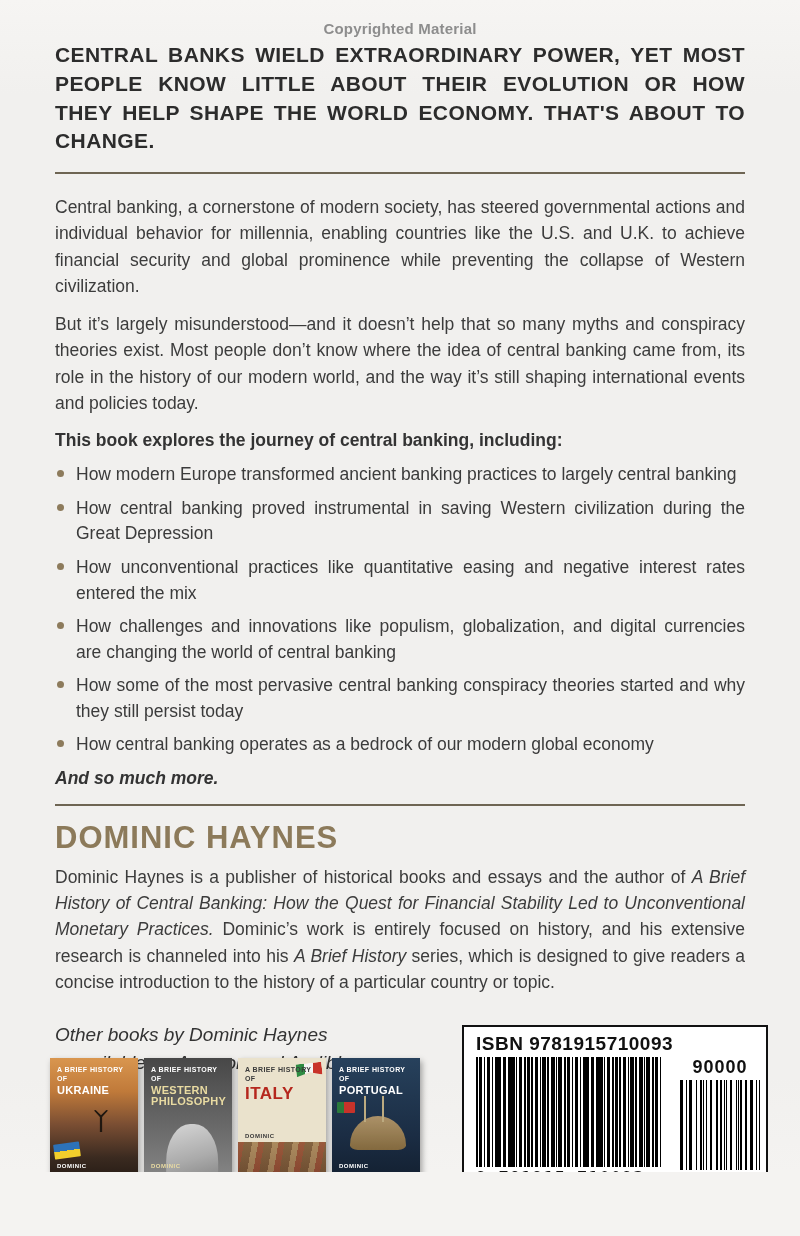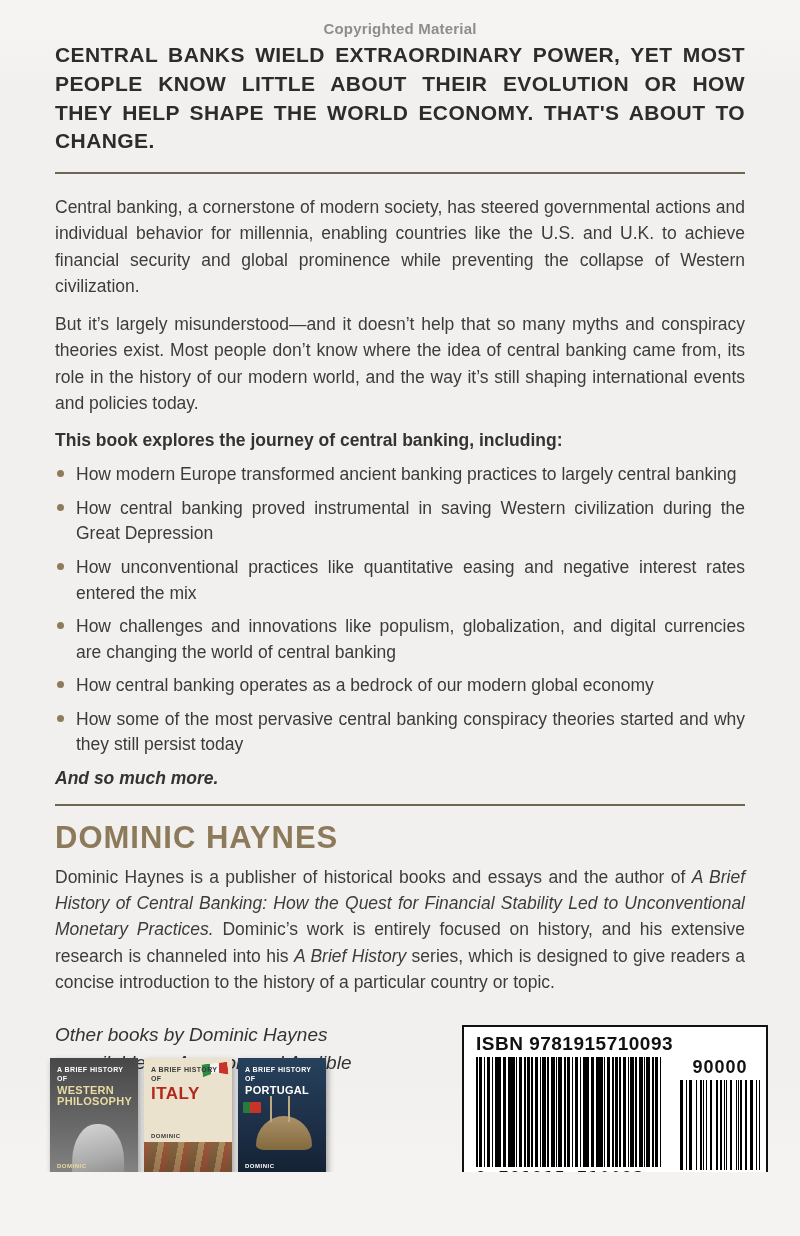--- a/index.html
+++ b/index.html
@@ -221,40 +221,49 @@
 
     <p class="body-text para1">Central banking, a cornerstone of modern society, has steered governmental actions and individual behavior for millennia, enabling countries like the U.S. and U.K. to achieve financial security and global prominence while preventing the collapse of Western civilization.</p>
     <p class="body-text para2">But it’s largely misunderstood—and it doesn’t help that so many myths and conspiracy theories exist. Most people don’t know where the idea of central banking came from, its role in the history of our modern world, and the way it’s still shaping international events and policies today.</p>
     <p class="body-text list-intro">This book explores the journey of central banking, including:</p>
 
     <ul class="points">
       <li><span class="bullet-dot"></span><span>How modern Europe transformed ancient banking practices to largely central banking</span></li>
       <li><span class="bullet-dot"></span><span>How central banking proved instrumental in saving Western civilization during the Great Depression</span></li>
       <li><span class="bullet-dot"></span><span>How unconventional practices like quantitative easing and negative interest rates entered the mix</span></li>
       <li><span class="bullet-dot"></span><span>How challenges and innovations like populism, globalization, and digital currencies are changing the world of central banking</span></li>
+      <li><span class="bullet-dot"></span><span>How some of the most pervasive central banking conspiracy theories started and why they still persist today</span></li>
       <li><span class="bullet-dot"></span><span>How central banking operates as a bedrock of our modern global economy</span></li>
-      <li><span class="bullet-dot"></span><span>How some of the most pervasive central banking conspiracy theories started and why they still persist today</span></li>
     </ul>
 
     <p class="outro">And so much more.</p>
 
     <hr class="rule rule2">
 
     <h1 class="author-name">DOMINIC HAYNES</h1>
 
     <p class="body-text bio"><span>Dominic Haynes is a publisher of historical books and essays and the author of </span><span class="ital">A Brief History of Central Banking: How the Quest for Financial Stability Led to Unconventional Monetary Practices.</span><span> Dominic’s work is entirely focused on history, and his extensive research is channeled into his </span><span class="ital">A Brief History</span><span> series, which is designed to give readers a concise introduction to the history of a particular country or topic.</span></p>
 
     <div class="other-books">
       <div>Other books by Dominic Haynes</div>
       <div>– available on Amazon and Audible</div>
     </div>
   </div>
 
   <div class="covers-row">
 
+    <div class="cover ukraine">
+      <div class="titles">
+        <div class="t-top">A BRIEF HISTORY OF</div>
+        <div class="t-main">UKRAINE</div>
+      </div>
+      <div class="statue"></div>
+      <div class="ukr-flag"></div>
+      <div class="c-author">DOMINIC HAYNES</div>
+    </div>
 
     <div class="cover philosophy">
       <div class="titles">
         <div class="t-top">A BRIEF HISTORY OF</div>
         <div class="t-main">WESTERN PHILOSOPHY</div>
       </div>
       <div class="bust"></div>
       <div class="c-author">DOMINIC HAYNES</div>
     </div>
 

